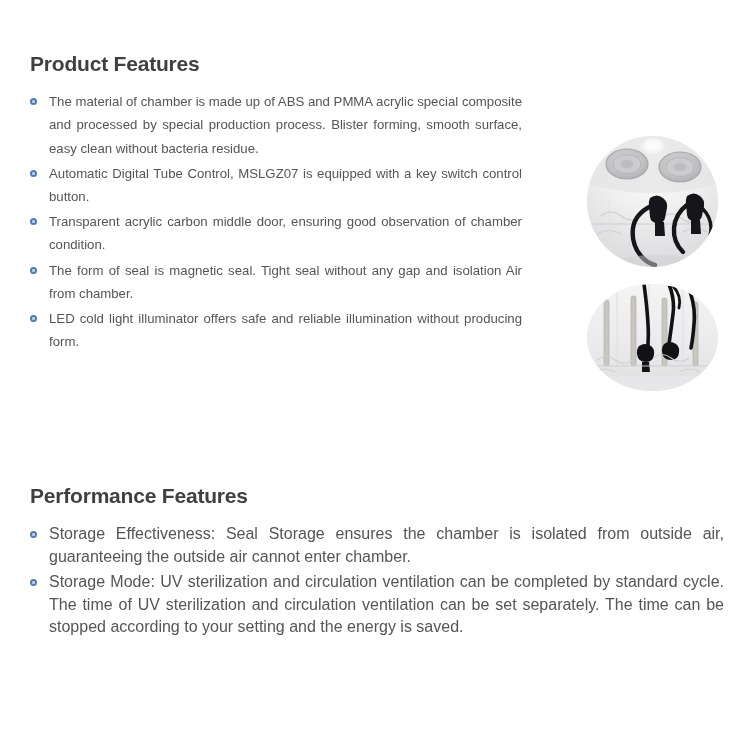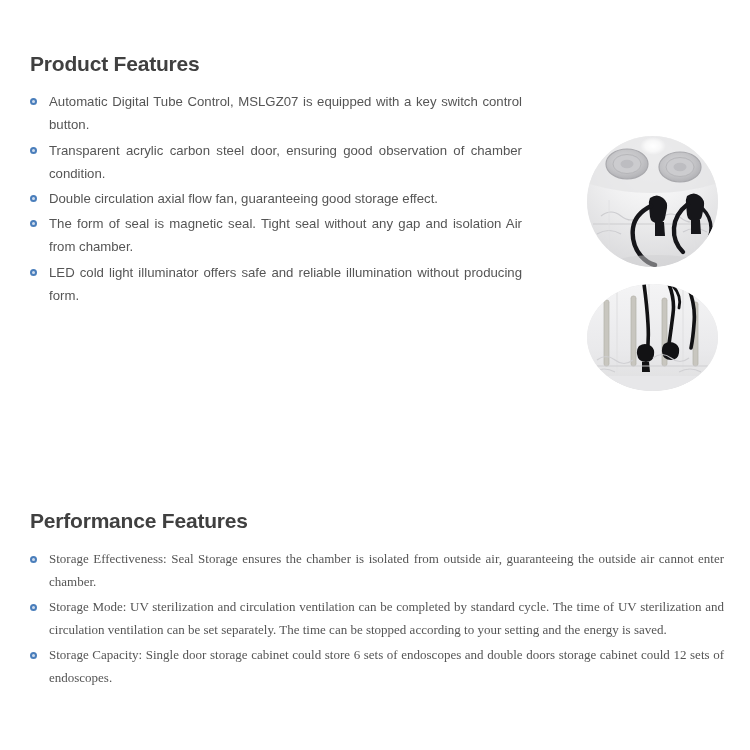--- a/index.html
+++ b/index.html
@@ -71,21 +71,20 @@
 
   
   .performance-section {
     position: absolute;
     left: 30px;
     top: 484px;
     width: 694px;
   }
   .performance-section .section-heading {
     margin-bottom: 16px;
-    margin-top: 25px;
   }
 
   
   ul.feature-list {
     list-style: none;
     margin: 0;
     padding: 0;
   }
   ul.feature-list > li {
     position: relative;
@@ -107,24 +106,23 @@
   
   .product-list > li {
     font-size: 13.2px;
     line-height: 23.2px;
     margin-bottom: 2px;
   }
   .product-list > li .bullet-dot { top: 8px; }
 
   
   .performance-list > li {
-    font-size: 13px;
+    font-size: 16px;
     line-height: 22.5px;
     margin-bottom: 3px;
-    font-family: Liberation Serif, serif;
   }
   .performance-list > li .bullet-dot {
     top: 8px;
     width: 6px;
     height: 6px;
     border-width: 1.7px;
   }
 
   .li-text { display: block; }
 </style>
@@ -132,29 +130,29 @@
 <body>
 
 <div class="page">
 
   <section class="product-section">
     <h2 class="section-heading">Product Features</h2>
 
     <ul class="feature-list product-list">
       <li>
         <span class="bullet-dot"></span>
+        <span class="li-text">The material of chamber is made up of ABS and PMMA acrylic special composite and processed by special production process. Blister forming, smooth surface, easy clean without bacteria residue.</span>
+      </li>
+      <li>
+        <span class="bullet-dot"></span>
         <span class="li-text">Automatic Digital Tube Control,   MSLGZ07 is equipped with a key switch control button.</span>
       </li>
       <li>
         <span class="bullet-dot"></span>
-        <span class="li-text">Transparent acrylic carbon steel door, ensuring good observation of chamber condition.</span>
-      </li>
-      <li>
-        <span class="bullet-dot"></span>
-        <span class="li-text">Double circulation axial flow fan, guaranteeing good storage effect.</span>
+        <span class="li-text">Transparent acrylic carbon middle door, ensuring good observation of chamber condition.</span>
       </li>
       <li>
         <span class="bullet-dot"></span>
         <span class="li-text">The form of seal is magnetic seal. Tight seal without any gap and isolation Air from chamber.</span>
       </li>
       <li>
         <span class="bullet-dot"></span>
         <span class="li-text">LED cold light illuminator offers safe and reliable illumination without producing form.</span>
       </li>
     </ul>
@@ -294,20 +292,16 @@
 
     <ul class="feature-list performance-list">
       <li>
         <span class="bullet-dot"></span>
         <span class="li-text">Storage Effectiveness: Seal Storage ensures the chamber is isolated from outside air, guaranteeing the outside air cannot enter chamber.</span>
       </li>
       <li>
         <span class="bullet-dot"></span>
         <span class="li-text">Storage Mode: UV sterilization and circulation ventilation can be completed by standard cycle. The time of UV sterilization and circulation ventilation can be set separately. The time can be stopped according to your setting and the energy is saved.</span>
       </li>
-      <li>
-        <span class="bullet-dot"></span>
-        <span class="li-text">Storage Capacity: Single door storage cabinet could store 6 sets of endoscopes and double doors storage cabinet could 12 sets of endoscopes.</span>
-      </li>
     </ul>
   </section>
 
 </div>
 
 </body></html>

